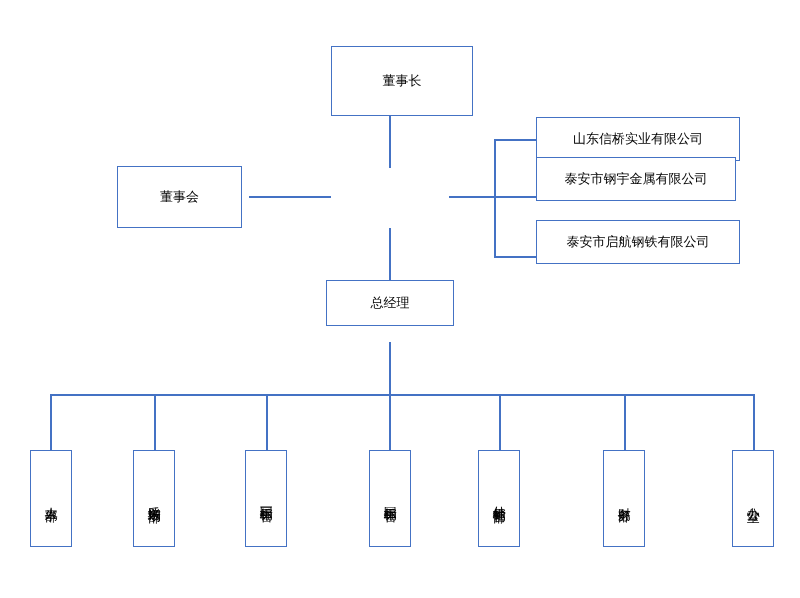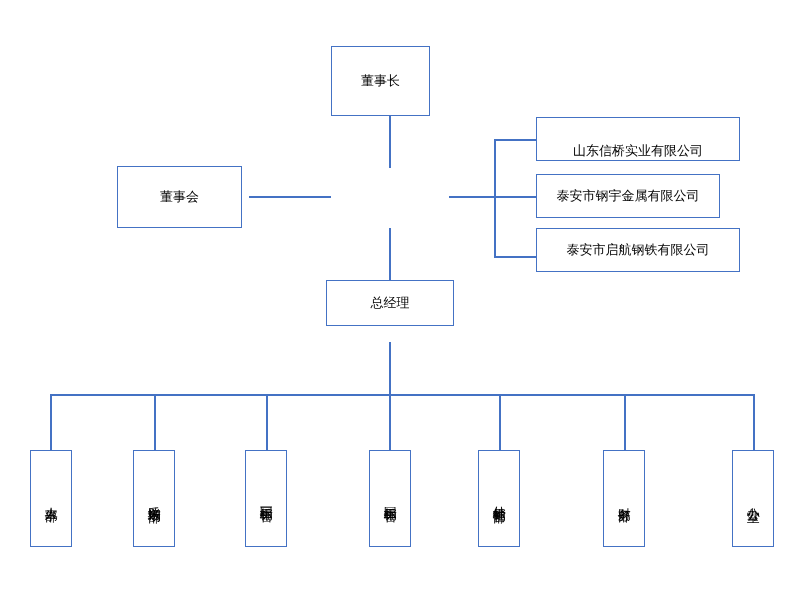--- a/index.html
+++ b/index.html
@@ -65,38 +65,38 @@
   <div class="conn h" style="left:50px; top:394px; width:705px;"></div>
 
   <div class="conn v" style="left:50px;  top:394px; height:56px;"></div>
   <div class="conn v" style="left:154px; top:394px; height:56px;"></div>
   <div class="conn v" style="left:266px; top:394px; height:56px;"></div>
   <div class="conn v" style="left:389px; top:394px; height:56px;"></div>
   <div class="conn v" style="left:499px; top:394px; height:56px;"></div>
   <div class="conn v" style="left:624px; top:394px; height:56px;"></div>
   <div class="conn v" style="left:753px; top:394px; height:56px;"></div>
 
-  <div class="node" style="left:331px; top:46px; width:99px; height:70px;">
+  <div class="node" style="left:331px; top:46px; width:142px; height:70px;">
     <span>董事长</span>
   </div>
 
   <div class="node" style="left:117px; top:166px; width:125px; height:62px;">
     <span>董事会</span>
   </div>
 
 
-  <div class="node" style="left:536px; top:117px; width:204px; height:44px;align-items:flex-end;">
+  <div class="node" style="left:536px; top:117px; width:204px; height:44px;">
     <span>山东信桥实业有限公司</span>
   </div>
 
-  <div class="node" style="left:536px; top:174px; width:184px; height:44px;">
+  <div class="node" style="left:536px; top:157px; width:200px; height:44px;">
     <span>泰安市钢宇金属有限公司</span>
   </div>
 
-  <div class="node" style="left:536px; top:228px; width:204px; height:44px;">
+  <div class="node" style="left:536px; top:220px; width:204px; height:44px;">
     <span>泰安市启航钢铁有限公司</span>
   </div>
 
   <div class="node" style="left:326px; top:280px; width:128px; height:46px;">
     <span>总经理</span>
   </div>
 
   <div class="node vertical" style="left:30px; top:450px; width:42px; height:97px;">
     <span>人事部</span>
   </div>

